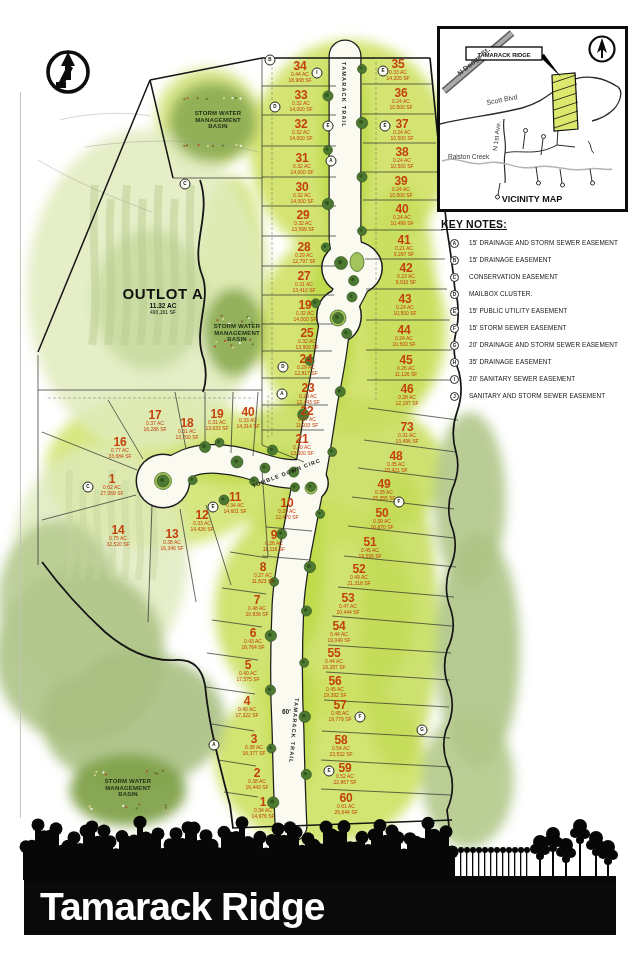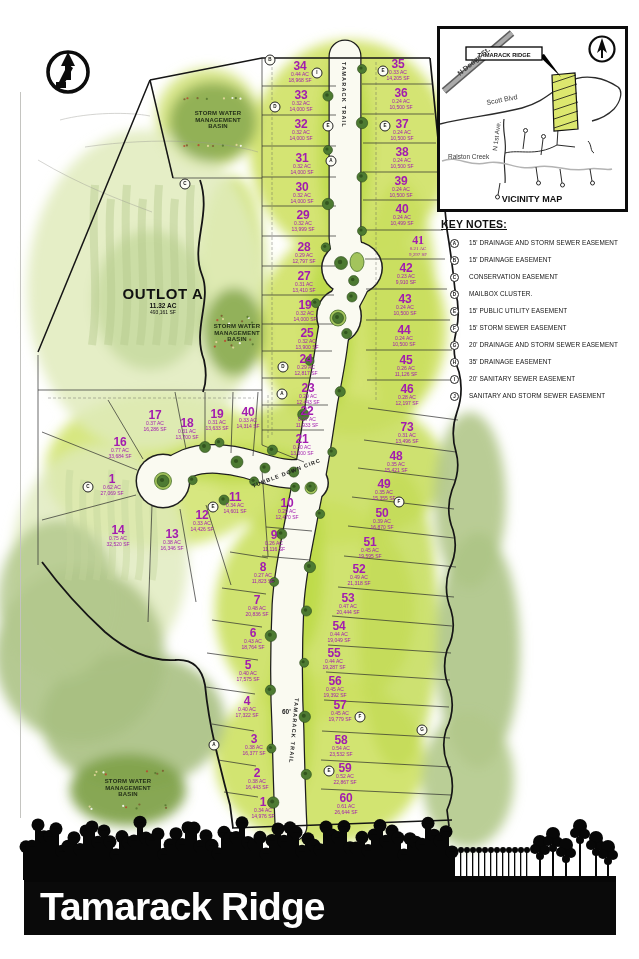--- a/index.html
+++ b/index.html
@@ -1,21 +1,21 @@
 <!DOCTYPE html>
 <html><head>
 <meta charset="utf-8">
 <style>
   html,body{margin:0;padding:0;background:#fff;}
   .page{position:relative;width:639px;height:959px;background:#fff;overflow:hidden;
         font-family:"Liberation Sans",sans-serif;color:#111;}
   #map-svg{position:absolute;left:0;top:0;}
   #sheet-edge{position:absolute;left:20px;top:92px;width:1px;height:726px;background:#c4c4c0;}
   
-  .lot{position:absolute;transform:translate(-50%,-45%);text-align:center;color:#a21caf;pointer-events:none;}
+  .lot{position:absolute;transform:translate(-50%,-45%);text-align:center;color:#c2410c;pointer-events:none;}
   .lot-n{font-size:12px;font-weight:700;line-height:11px;letter-spacing:-.3px;}
   .lot-d{font-size:5px;line-height:5.8px;font-weight:500;}
   
   .marker{position:absolute;width:9px;height:9px;border:1px solid #222;border-radius:50%;
           background:#fdfdf6;font-size:4.6px;line-height:8.6px;text-align:center;
           transform:translate(-50%,-50%);color:#111;font-weight:700;}
   
   .basin{position:absolute;transform:translate(-50%,-50%);text-align:center;font-size:6px;
          font-weight:700;color:#243018;line-height:6.6px;letter-spacing:.2px;}
   
@@ -713,21 +713,21 @@
       <div class="lot" style="left: 401px; top: 186px;">
         <div class="lot-n">39</div>
         <div class="lot-d">0.24 AC</div>
         <div class="lot-d">10,500 SF</div>
       </div>
       <div class="lot" style="left: 402px; top: 214px;">
         <div class="lot-n">40</div>
         <div class="lot-d">0.24 AC</div>
         <div class="lot-d">10,499 SF</div>
       </div>
-      <div class="lot" style="left: 418px; top: 245px; font-family: Liberation Serif, serif;">
+      <div class="lot" style="left: 404px; top: 245px;">
         <div class="lot-n">41</div>
         <div class="lot-d">0.21 AC</div>
         <div class="lot-d">9,297 SF</div>
       </div>
       <div class="lot" style="left: 406px; top: 273px;">
         <div class="lot-n">42</div>
         <div class="lot-d">0.23 AC</div>
         <div class="lot-d">9,910 SF</div>
       </div>
       <div class="lot" style="left: 405px; top: 304px;">

